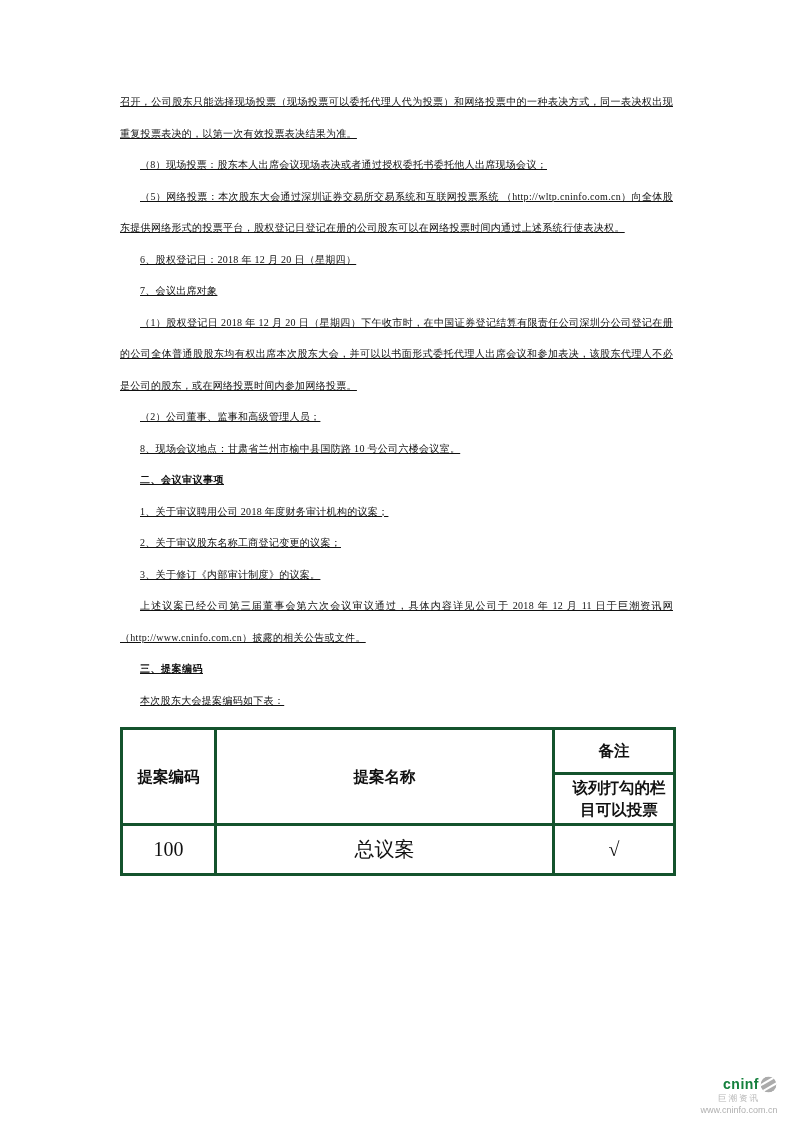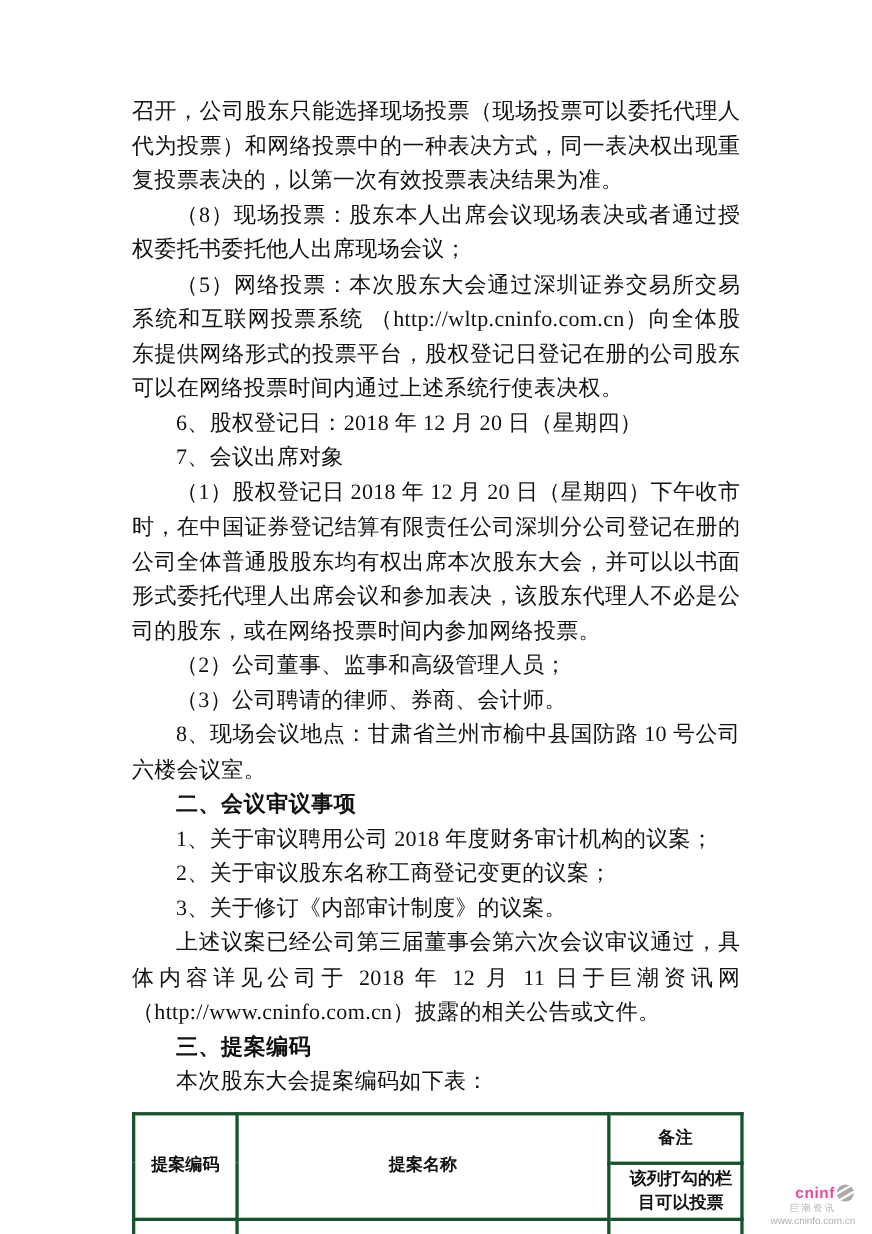--- a/index.html
+++ b/index.html
@@ -17,24 +17,25 @@
     color: #111111;
   }
   .content {
     position: absolute;
     top: 86px;
     left: 120px;
     width: 553px;
   }
   .para {
     margin: 0;
-    font-size: 20px;
+    font-size: 10px;
     line-height: 31.5px;
     text-align: justify;
     letter-spacing: 0.3px;
+    text-decoration: underline;
   }
   .para.indent {
     text-indent: 2em;
   }
   .para.heading {
     font-family: "Liberation Sans", "DejaVu Sans", sans-serif;
     font-weight: 700;
     letter-spacing: 0.5px;
   }
   table.proposal {
@@ -77,21 +78,21 @@
     display: flex;
     align-items: center;
     justify-content: flex-end;
     gap: 1px;
     padding-right: 12px;
   }
   .wm-brand {
     font-weight: 700;
     font-size: 14px;
     letter-spacing: 0.5px;
-    color: #ec4899;
+    color: #15803d;
   }
   .wm-cn {
     font-size: 8.5px;
     letter-spacing: 2px;
     color: #b5b5b5;
     margin-top: 1px;
   }
   .wm-url {
     font-size: 9px;
     color: #b0b0b0;
@@ -104,21 +105,20 @@
 
 <div class="page">
   <div class="content">
     <p class="para">召开，公司股东只能选择现场投票（现场投票可以委托代理人代为投票）和网络投票中的一种表决方式，同一表决权出现重复投票表决的，以第一次有效投票表决结果为准。</p>
     <p class="para indent">（8）现场投票：股东本人出席会议现场表决或者通过授权委托书委托他人出席现场会议；</p>
     <p class="para indent">（5）网络投票：本次股东大会通过深圳证券交易所交易系统和互联网投票系统 （http://wltp.cninfo.com.cn）向全体股东提供网络形式的投票平台，股权登记日登记在册的公司股东可以在网络投票时间内通过上述系统行使表决权。</p>
     <p class="para indent">6、股权登记日：2018 年 12 月 20 日（星期四）</p>
     <p class="para indent">7、会议出席对象</p>
     <p class="para indent">（1）股权登记日 2018 年 12 月 20 日（星期四）下午收市时，在中国证券登记结算有限责任公司深圳分公司登记在册的公司全体普通股股东均有权出席本次股东大会，并可以以书面形式委托代理人出席会议和参加表决，该股东代理人不必是公司的股东，或在网络投票时间内参加网络投票。</p>
     <p class="para indent">（2）公司董事、监事和高级管理人员；</p>
-    <p class="para indent">（3）公司聘请的律师、券商、会计师。</p>
     <p class="para indent">8、现场会议地点：甘肃省兰州市榆中县国防路 10 号公司六楼会议室。</p>
     <p class="para indent heading">二、会议审议事项</p>
     <p class="para indent">1、关于审议聘用公司 2018 年度财务审计机构的议案；</p>
     <p class="para indent">2、关于审议股东名称工商登记变更的议案；</p>
     <p class="para indent">3、关于修订《内部审计制度》的议案。</p>
     <p class="para indent">上述议案已经公司第三届董事会第六次会议审议通过，具体内容详见公司于 2018 年 12 月 11 日于巨潮资讯网（http://www.cninfo.com.cn）披露的相关公告或文件。</p>
     <p class="para indent heading">三、提案编码</p>
     <p class="para indent">本次股东大会提案编码如下表：</p>
 
     <table class="proposal">

